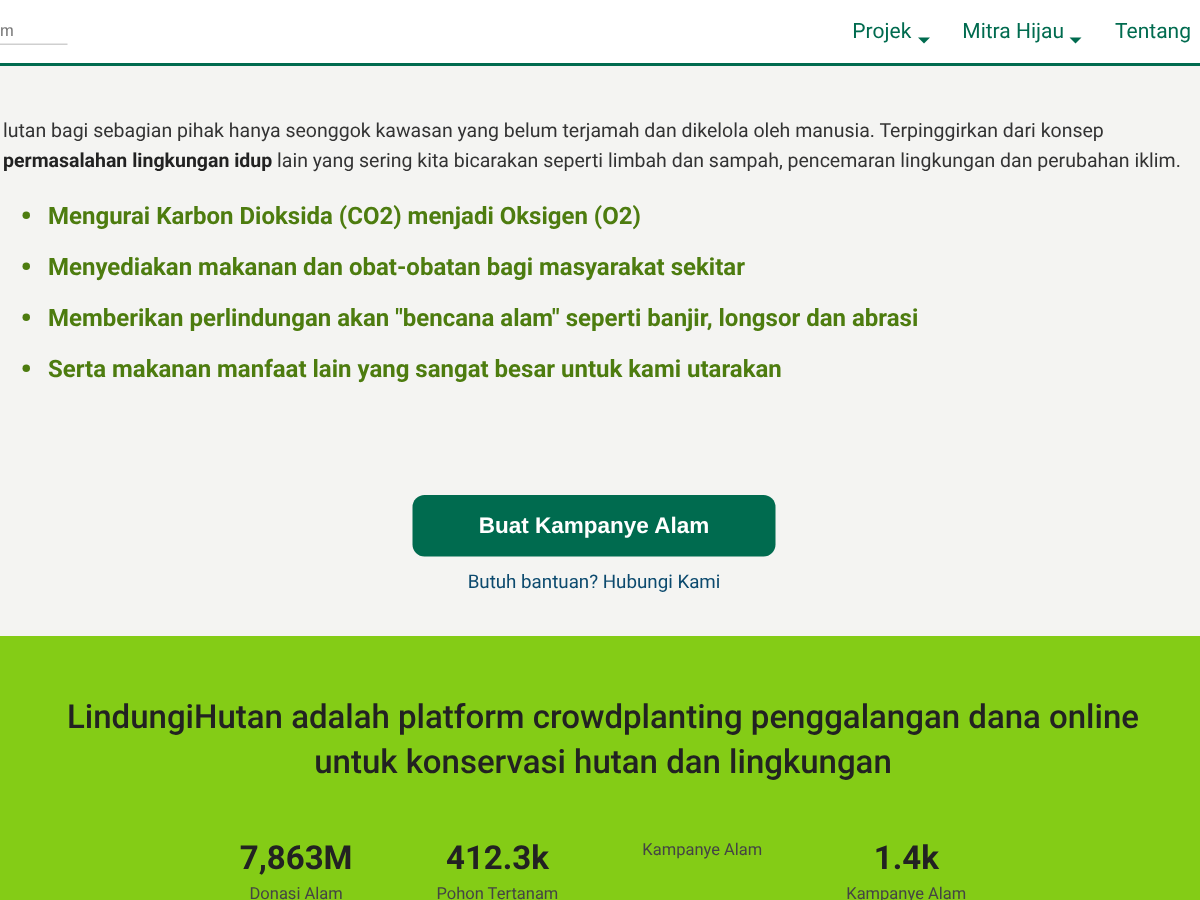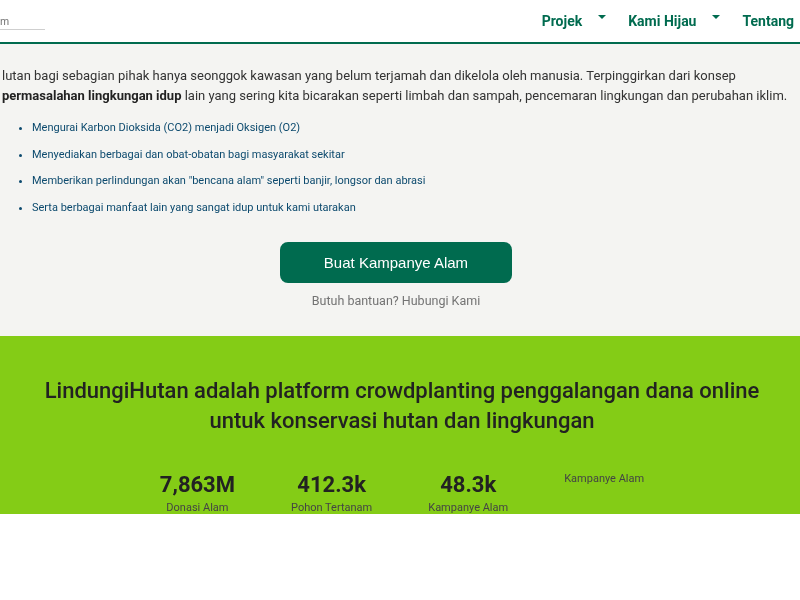--- a/index.html
+++ b/index.html
@@ -39,75 +39,78 @@
   }
   .nav {
     margin-left: auto;
     display: flex;
     gap: 22px;
     padding-right: 6px;
     align-items: center;
   }
   .nav-item {
     color: #006b4f;
-    font-weight: 700;
+    font-weight: 400;
     font-size: 14px;
     cursor: pointer;
     display: flex;
-    align-items: flex-start;
-    gap: 16px;
+    align-items: flex-end;
+    gap: 4px;
   }
   .caret {
     width: 0; height: 0;
     border-left: 4px solid transparent;
     border-right: 4px solid transparent;
     border-top: 4px solid #006b4f;
     margin-top: 2px;
   }
   .content {
     background: #f4f4f2;
     padding: 22px 10px 28px 2px;
   }
   .para {
     font-size: 13px;
     line-height: 1.55;
     color: #333;
     margin-bottom: 14px;
+    margin-top: 12px;
   }
   .para .bold { font-weight: 700; color: #222; }
   ul.benefits {
     list-style: disc;
     padding-left: 30px;
     margin-top: 2px;
   }
   ul.benefits li {
-    font-size: 11px;
+    font-size: 16px;
     line-height: 1.5;
-    color: #0c4a6e;
+    color: #4d7c0f;
     margin-bottom: 10px;
+    font-weight: bold;
   }
   .cta-wrap {
     text-align: center;
     margin-top: 26px;
   }
   .cta-btn {
     display: inline-block;
     background: #006b4f;
     color: #fff;
     border: none;
     border-radius: 8px;
     padding: 12px 44px;
     font-size: 15px;
-    font-weight: 400;
+    font-weight: 700;
     cursor: pointer;
+    margin-top: 46px;
   }
   .help-link {
     display: block;
     margin-top: 10px;
-    color: #737373;
+    color: #0c4a6e;
     font-size: 12.5px;
     cursor: pointer;
   }
   .white-section {
     background: #84cc16;
     padding: 40px 20px 0 24px;
     text-align: center;
   }
   .headline {
     font-size: 22px;
@@ -143,57 +146,57 @@
 <div class="topbar">
   <div class="search-wrap">
     <input class="search-input" type="text" placeholder="m" style="">
   </div>
   <div class="nav">
     <div class="nav-item">
       <span>Projek</span>
       <span class="caret"></span>
     </div>
     <div class="nav-item">
-      <span>Kami Hijau</span>
+      <span>Mitra Hijau</span>
       <span class="caret"></span>
     </div>
     <div class="nav-item">
       <span>Tentang</span>
     </div>
   </div>
 </div>
 
 <div class="content">
   <p class="para">
     <span>lutan bagi sebagian pihak hanya seonggok kawasan yang belum terjamah dan dikelola oleh manusia. Terpinggirkan dari konsep </span><span class="bold">permasalahan lingkungan idup</span><span> lain yang sering kita bicarakan seperti limbah dan sampah, pencemaran lingkungan dan perubahan iklim.</span>
   </p>
   <ul class="benefits">
     <li>Mengurai Karbon Dioksida (CO2) menjadi Oksigen (O2)</li>
-    <li>Menyediakan berbagai dan obat-obatan bagi masyarakat sekitar</li>
+    <li>Menyediakan makanan dan obat-obatan bagi masyarakat sekitar</li>
     <li>Memberikan perlindungan akan "bencana alam" seperti banjir, longsor dan abrasi</li>
-    <li>Serta berbagai manfaat lain yang sangat idup untuk kami utarakan</li>
+    <li>Serta makanan manfaat lain yang sangat besar untuk kami utarakan</li>
   </ul>
   <div class="cta-wrap">
     <button class="cta-btn">Buat Kampanye Alam</button>
     <a class="help-link">Butuh bantuan? Hubungi Kami</a>
   </div>
 </div>
 
 <div class="white-section">
   <h2 class="headline">LindungiHutan adalah platform crowdplanting penggalangan dana online untuk konservasi hutan dan lingkungan</h2>
   <div class="stats">
     <div class="stat">
       <div class="stat-value">7,863M</div>
       <div class="stat-label">Donasi Alam</div>
     </div>
     <div class="stat">
       <div class="stat-value">412.3k</div>
       <div class="stat-label">Pohon Tertanam</div>
     </div>
     <div class="stat">
-      <div class="stat-value">48.3k</div>
       <div class="stat-label">Kampanye Alam</div>
     </div>
     <div class="stat">
+      <div class="stat-value">1.4k</div>
       <div class="stat-label">Kampanye Alam</div>
     </div>
   </div>
 </div>
 
 </body></html>

